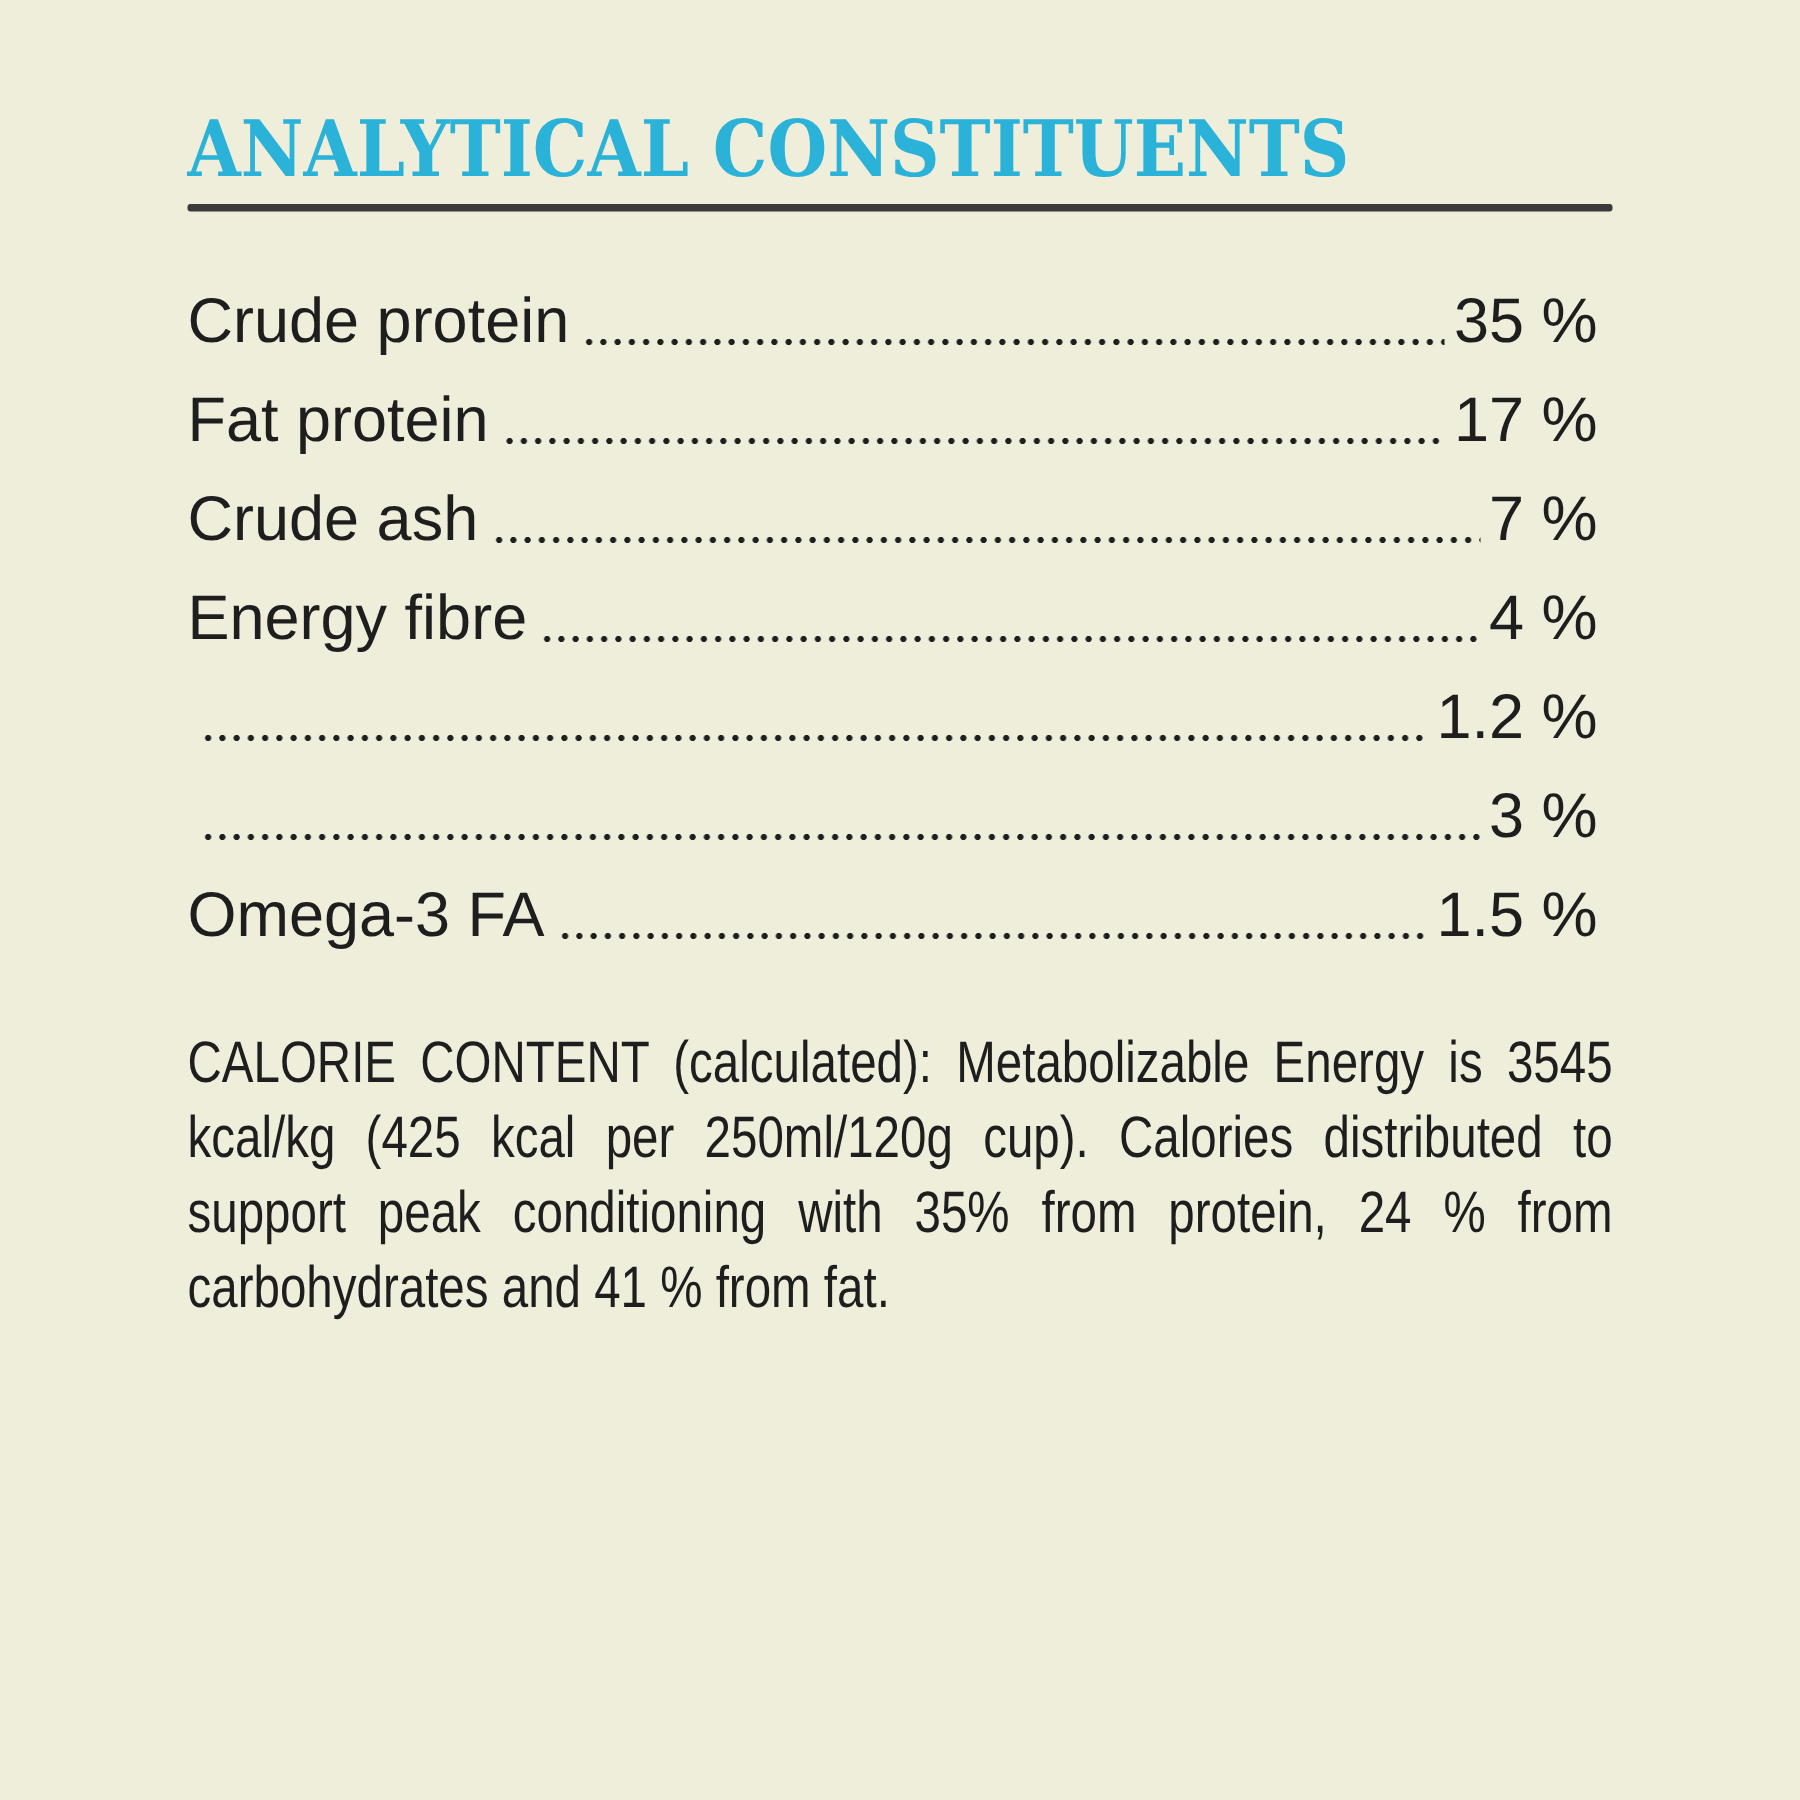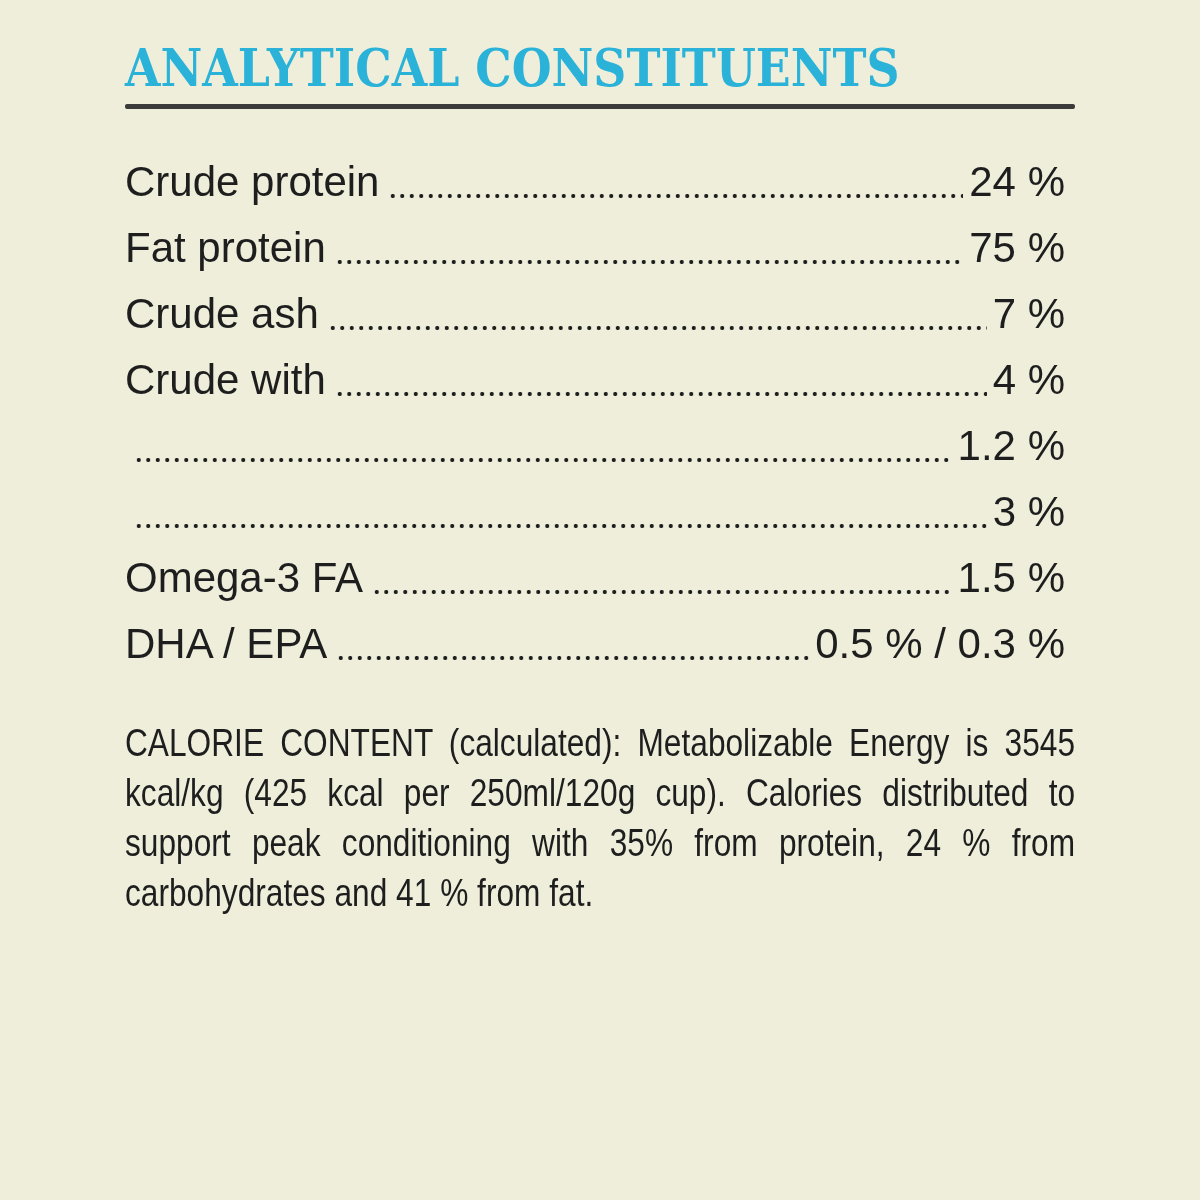--- a/index.html
+++ b/index.html
@@ -4,21 +4,21 @@
 <style>
   html, body { margin: 0; padding: 0; }
   body {
     width: 1200px; height: 1200px;
     background: #eeeedb;
     color: #1e1e1e;
     font-family: "Liberation Sans", "DejaVu Sans", sans-serif;
     overflow: hidden;
   }
   .panel {
-    padding: 42px 125px 0 125px;
+    padding: 74px 125px 0 125px;
     width: 950px;
   }
   .title {
     margin: 0;
     font-family: "DejaVu Serif", "Liberation Serif", serif;
     font-weight: 700;
     font-size: 52px;
     line-height: 1;
     letter-spacing: 0px;
     color: #2bb2d8;
@@ -75,55 +75,50 @@
 <div class="panel">
 
   <h1 class="title">ANALYTICAL CONSTITUENTS</h1>
 
   <div class="rule"></div>
 
   <div class="rows">
     <div class="row">
       <span class="label">Crude protein</span>
       <span class="leader"></span>
-      <span class="value">24 %</span>
+      <span class="value">35 %</span>
     </div>
     <div class="row">
       <span class="label">Fat protein</span>
       <span class="leader"></span>
-      <span class="value">75 %</span>
+      <span class="value">17 %</span>
     </div>
     <div class="row">
       <span class="label">Crude ash</span>
       <span class="leader"></span>
       <span class="value">7 %</span>
     </div>
     <div class="row">
-      <span class="label">Crude with</span>
+      <span class="label">Energy fibre</span>
       <span class="leader"></span>
       <span class="value">4 %</span>
     </div>
     <div class="row">
       <span class="leader"></span>
       <span class="value">1.2 %</span>
     </div>
     <div class="row">
       <span class="leader"></span>
       <span class="value">3 %</span>
     </div>
     <div class="row">
       <span class="label">Omega-3 FA</span>
       <span class="leader"></span>
       <span class="value">1.5 %</span>
     </div>
-    <div class="row">
-      <span class="label">DHA / EPA</span>
-      <span class="leader"></span>
-      <span class="value">0.5 % / 0.3 %</span>
-    </div>
   </div>
 
   <div class="calorie">
     <span class="cline">CALORIE CONTENT (calculated): Metabolizable Energy is 3545</span>
     <span class="cline">kcal/kg (425 kcal per 250ml/120g cup). Calories distributed to</span>
     <span class="cline">support peak conditioning with 35% from protein, 24 % from</span>
     <span class="cline last">carbohydrates and 41 % from fat.</span>
   </div>
 
 </div>

